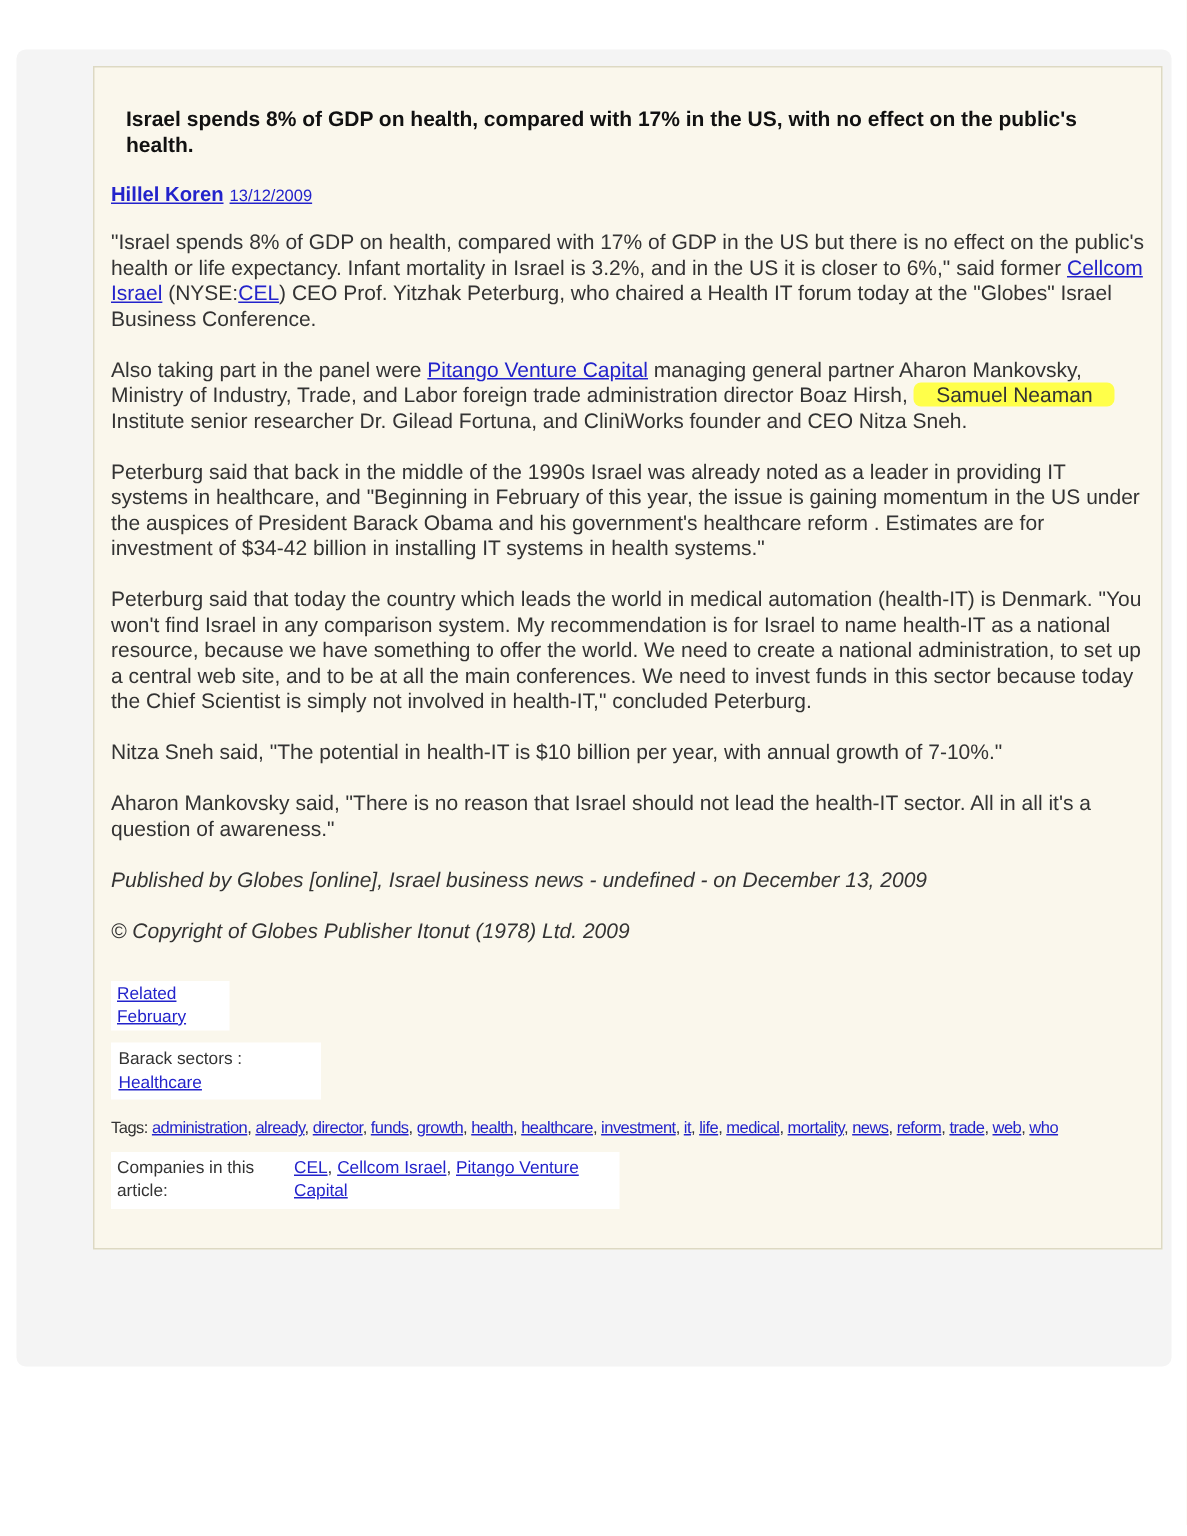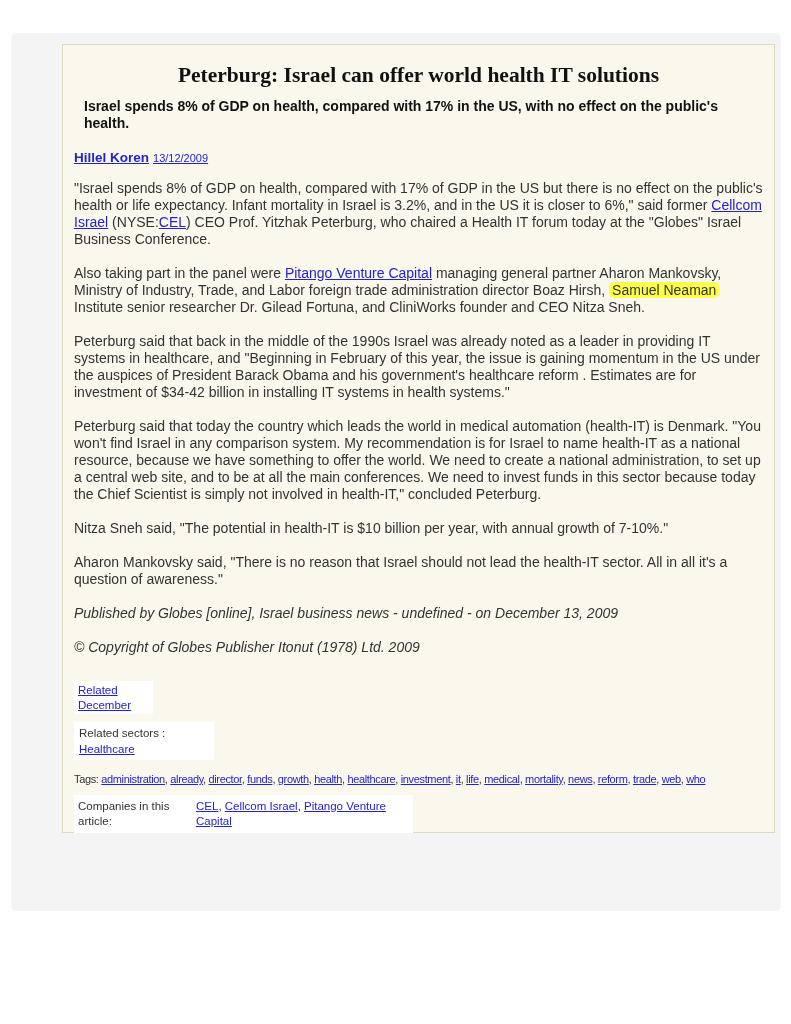--- a/index.html
+++ b/index.html
@@ -49,21 +49,21 @@
   .date-link { font-size: 11px; margin-left: 4px; }
   .body-para {
     margin: 17px 0 0 0;
     font-size: 14px;
     line-height: 17px;
   }
   #paragraphs .body-para:first-child { margin-top: 0; }
   .highlight {
     background: #ffff4a;
     border-radius: 5px;
-    padding: 0 3px;
+    padding: 0 15px;
   }
   .italic-line {
     margin: 17px 0 0 0;
     font-size: 14px;
     line-height: 17px;
     font-style: italic;
   }
   .white-box { background: #ffffff; }
   .related-articles-box {
     margin-top: 25px;
@@ -96,21 +96,20 @@
   }
   .companies-label { width: 118px; flex: 0 0 118px; }
   .companies-links { flex: 1; }
 </style>
 </head>
 <body>
 
 <div class="page-panel">
   <div class="article-box">
 
-    <h1 class="article-title">Peterburg: Israel can offer world health IT solutions</h1>
 
     <h2 class="article-subtitle">Israel spends 8% of GDP on health, compared with 17% in the US, with no effect on the public's health.</h2>
 
     <div class="byline">
       <a class="author-link">Hillel Koren</a><a class="date-link">13/12/2009</a>
     </div>
 
     <div id="paragraphs">
         <p class="body-para">"Israel spends 8% of GDP on health, compared with 17% of GDP in the US but there is no effect on the public's health or life expectancy. Infant mortality in Israel is 3.2%, and in the US it is closer to 6%," said former <a>Cellcom Israel</a> (NYSE:<a>CEL</a>) CEO Prof. Yitzhak Peterburg, who chaired a Health IT forum today at the "Globes" Israel Business Conference.</p>
         <p class="body-para">Also taking part in the panel were <a>Pitango Venture Capital</a> managing general partner Aharon Mankovsky, Ministry of Industry, Trade, and Labor foreign trade administration director Boaz Hirsh, <span class="highlight">Samuel Neaman</span> Institute senior researcher Dr. Gilead Fortuna, and CliniWorks founder and CEO Nitza Sneh.</p>
@@ -118,25 +117,25 @@
         <p class="body-para">Peterburg said that today the country which leads the world in medical automation (health-IT) is Denmark. "You won't find Israel in any comparison system. My recommendation is for Israel to name health-IT as a national resource, because we have something to offer the world. We need to create a national administration, to set up a central web site, and to be at all the main conferences. We need to invest funds in this sector because today the Chief Scientist is simply not involved in health-IT," concluded Peterburg.</p>
         <p class="body-para">Nitza Sneh said, "The potential in health-IT is $10 billion per year, with annual growth of 7-10%."</p>
         <p class="body-para">Aharon Mankovsky said, "There is no reason that Israel should not lead the health-IT sector. All in all it's a question of awareness."</p>
       </div>
 
     <p class="italic-line">Published by Globes [online], Israel business news - undefined - on December 13, 2009</p>
 
     <p class="italic-line">© Copyright of Globes Publisher Itonut (1978) Ltd. 2009</p>
 
     <div class="white-box related-articles-box">
-      <a>Related December</a>
+      <a>Related February</a>
     </div>
 
     <div class="white-box related-sectors-box">
-      <span>Related sectors :</span><br>
+      <span>Barack sectors :</span><br>
       <a>Healthcare</a>
     </div>
 
     <div class="tags-row">
       <span>Tags:</span>
       <span id="tags-list"><a>administration</a>, <a>already</a>, <a>director</a>, <a>funds</a>, <a>growth</a>, <a>health</a>, <a>healthcare</a>, <a>investment</a>, <a>it</a>, <a>life</a>, <a>medical</a>, <a>mortality</a>, <a>news</a>, <a>reform</a>, <a>trade</a>, <a>web</a>, <a>who</a></span>
     </div>
 
     <div class="white-box companies-box">
       <div class="companies-label">Companies in this article:</div>

